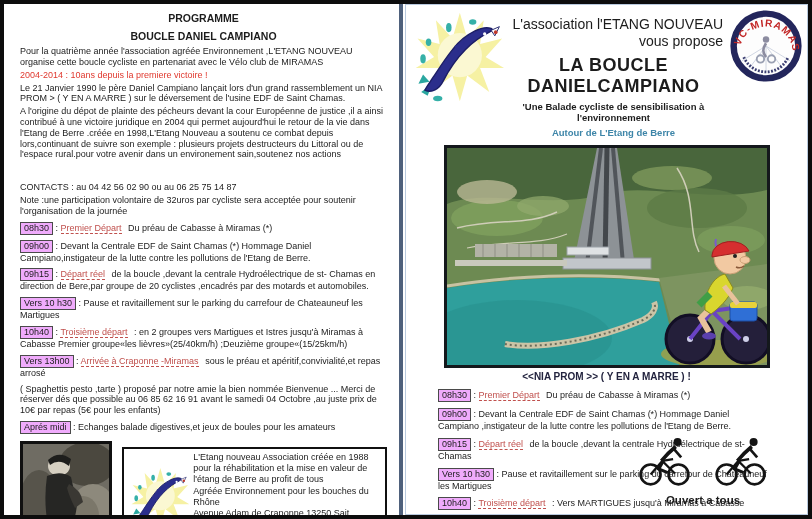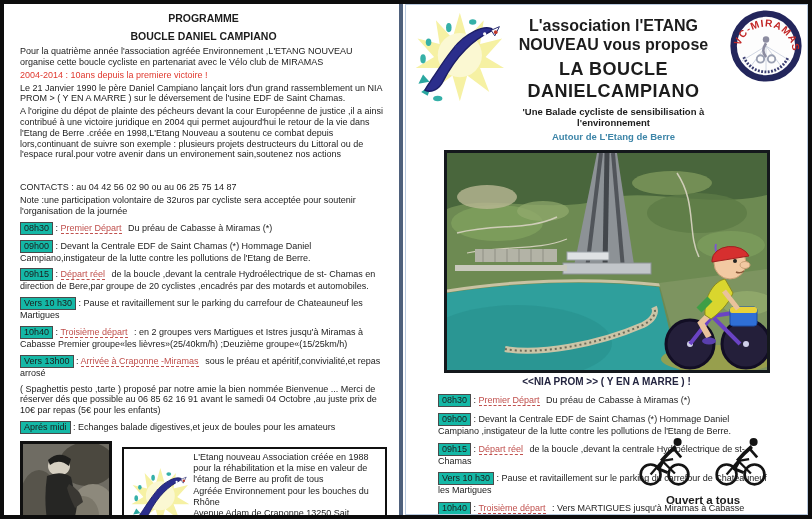--- a/index.html
+++ b/index.html
@@ -8,40 +8,40 @@
            border:4px solid #0d0d0d; overflow:hidden; color:#1c1c1c; }
   
   .page-left { position:absolute; left:0; top:0; width:393px; height:100%;
                padding:4px 10px 0 16px; font-size:9px; line-height:1.2; overflow:hidden; }
   .c-title { text-align:center; font-weight:bold; font-size:10.5px; margin-top:4px; }
   .c-title2 { text-align:center; font-weight:bold; font-size:10.5px; margin:5px 0 4px 0; }
   .para { margin:2px 0; }
   .red-line { color:#e0392f; margin:2px 0; }
   .contacts { margin-top:22px; }
   .sched-row { margin:5px 0; }
-  .timebox { display:inline-block; border:1px solid #4a4a4a; padding:0 3px; line-height:11px; background:#14b8a6; }
+  .timebox { display:inline-block; border:1px solid #4a4a4a; padding:0 3px; line-height:11px; background:#f0abfc; }
   .sep::before { content:" : "; }
   .lead { color:#c0504d; border-bottom:1px dashed #c0504d; margin-right:4px; }
   .meal-note { margin:4px 0; }
   .footer-row { display:flex; gap:10px; margin-top:7px; align-items:flex-start; }
   .campiano-frame { border:3px solid #101010; width:92px; height:99px; flex:0 0 auto; }
   .assoc-box { border:2px solid #101010; display:flex; align-items:center; gap:4px;
                padding:3px 5px; margin-top:6px; width:278px; }
   .assoc-text { font-size:9px; line-height:1.25; }
   .assoc-site { font-weight:bold; margin-left:6px; }
   
   .divider { position:absolute; left:395px; top:0; width:4px; height:100%; background:#4f617c; }
   
   .page-right { position:absolute; left:401px; top:0; right:0; height:100%;
                 border:1px solid #b9cade; padding:3px 6px; font-size:9px; line-height:1.2; overflow:hidden; }
   .r-dolphin { position:absolute; left:6px; top:6px; }
   .vc-logo { position:absolute; right:4px; top:4px; }
   .r-headers { margin:8px 78px 0 92px; text-align:center; }
   .r-h1 { font-weight:bold; font-size:11.5px; }
-  .r-h2 { font-weight:bold; font-size:16px; margin-top:2px; }
+  .r-h2 { font-weight:normal; font-size:14px; margin-top:2px;text-align:right; }
   .r-h3 { font-weight:bold; font-size:18px; margin-top:5px; letter-spacing:0.5px; }
   .r-h4 { font-weight:bold; font-size:9.5px; margin-top:3px; }
   .r-h5 { font-weight:bold; font-size:9.5px; margin-top:3px; color:#3d85a8; }
   .photo-frame { width:326px; height:223px; border:3px solid #14181c; margin:7px auto 0 auto; }
   .slogan { text-align:center; font-weight:bold; font-size:10px; color:#23243f; margin:3px 0 2px 0; }
   .r-sched { padding-left:26px; }
   .r-sched .sched-row { margin:6px 0; width:330px; }
   .cyclists { position:absolute; right:14px; bottom:6px; width:180px; text-align:center; }
   .cyclists svg { margin:0 10px; }
   .open-all { font-weight:bold; font-size:11.5px; margin-top:1px; }

